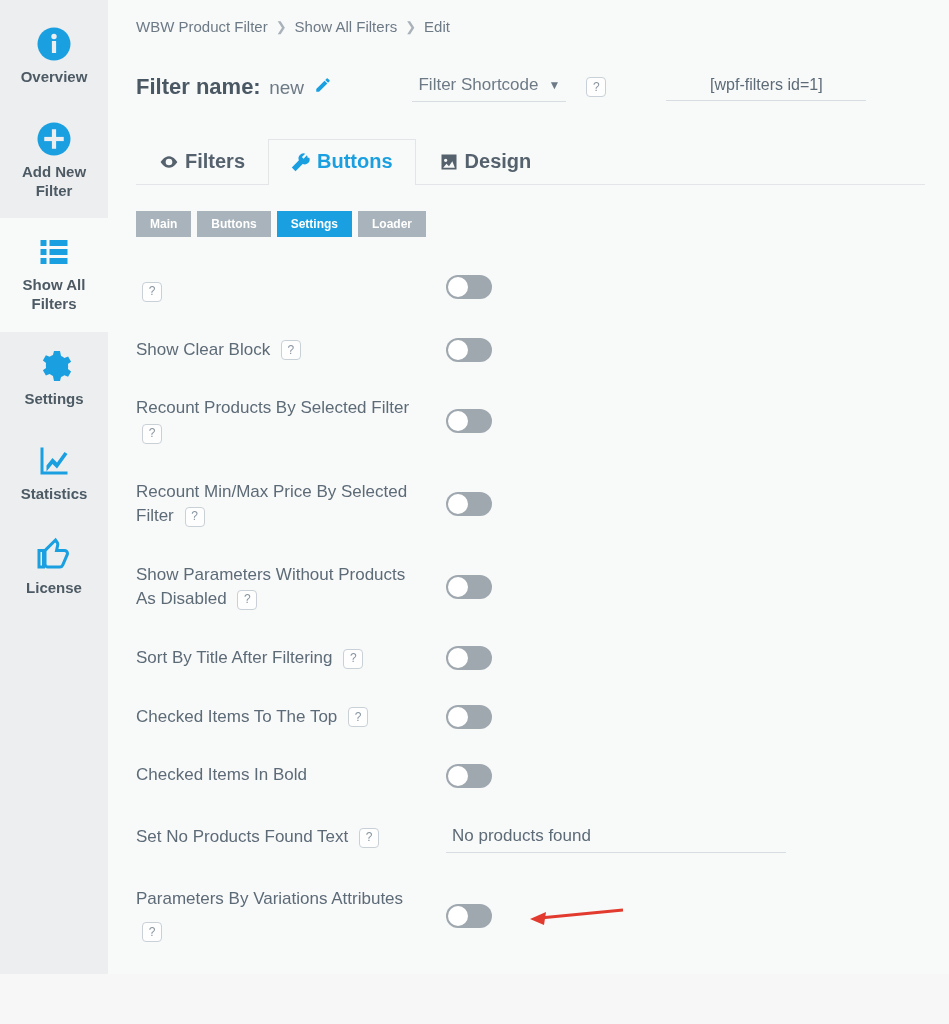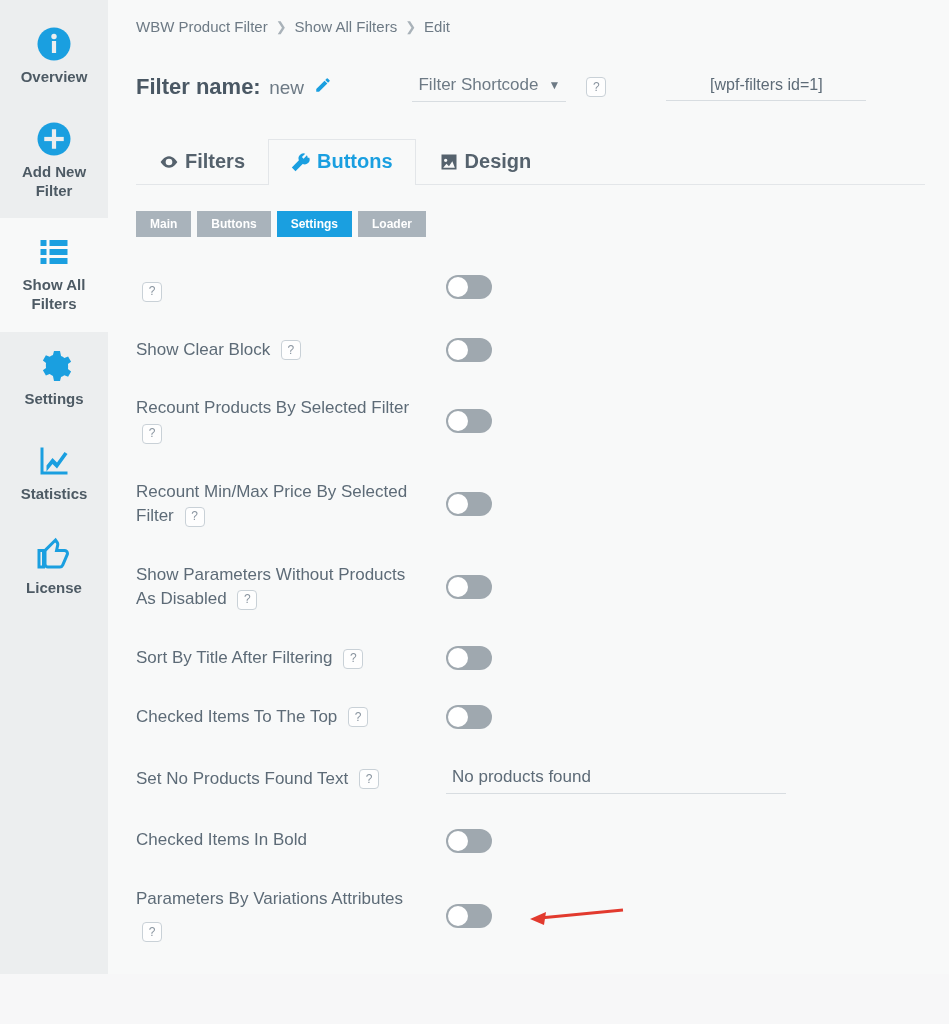--- a/index.html
+++ b/index.html
@@ -376,31 +376,31 @@
     <div class="opt-row">
       <div class="opt-label">
         <span>Checked Items To The Top</span>
         <span class="help-badge">?</span>
       </div>
       <div class="toggle"></div>
     </div>
 
     <div class="opt-row">
       <div class="opt-label">
+        <span>Checked Items In Bold</span>
+      </div>
+      <div class="toggle"></div>
+    </div>
+
+    <div class="opt-row">
+      <div class="opt-label">
         <span>Set No Products Found Text</span>
         <span class="help-badge">?</span>
       </div>
       <input class="text-input" value="No products found" style="">
-    </div>
-
-    <div class="opt-row">
-      <div class="opt-label">
-        <span>Checked Items In Bold</span>
-      </div>
-      <div class="toggle"></div>
     </div>
 
     <div class="opt-row">
       <div class="opt-label">
         <span>Parameters By Variations Attributes</span>
         <div class="help-below"><span class="help-badge">?</span></div>
       </div>
       <div class="toggle"></div>
       <span class="arrow-annot">
         <svg viewBox="0 0 100 28">

